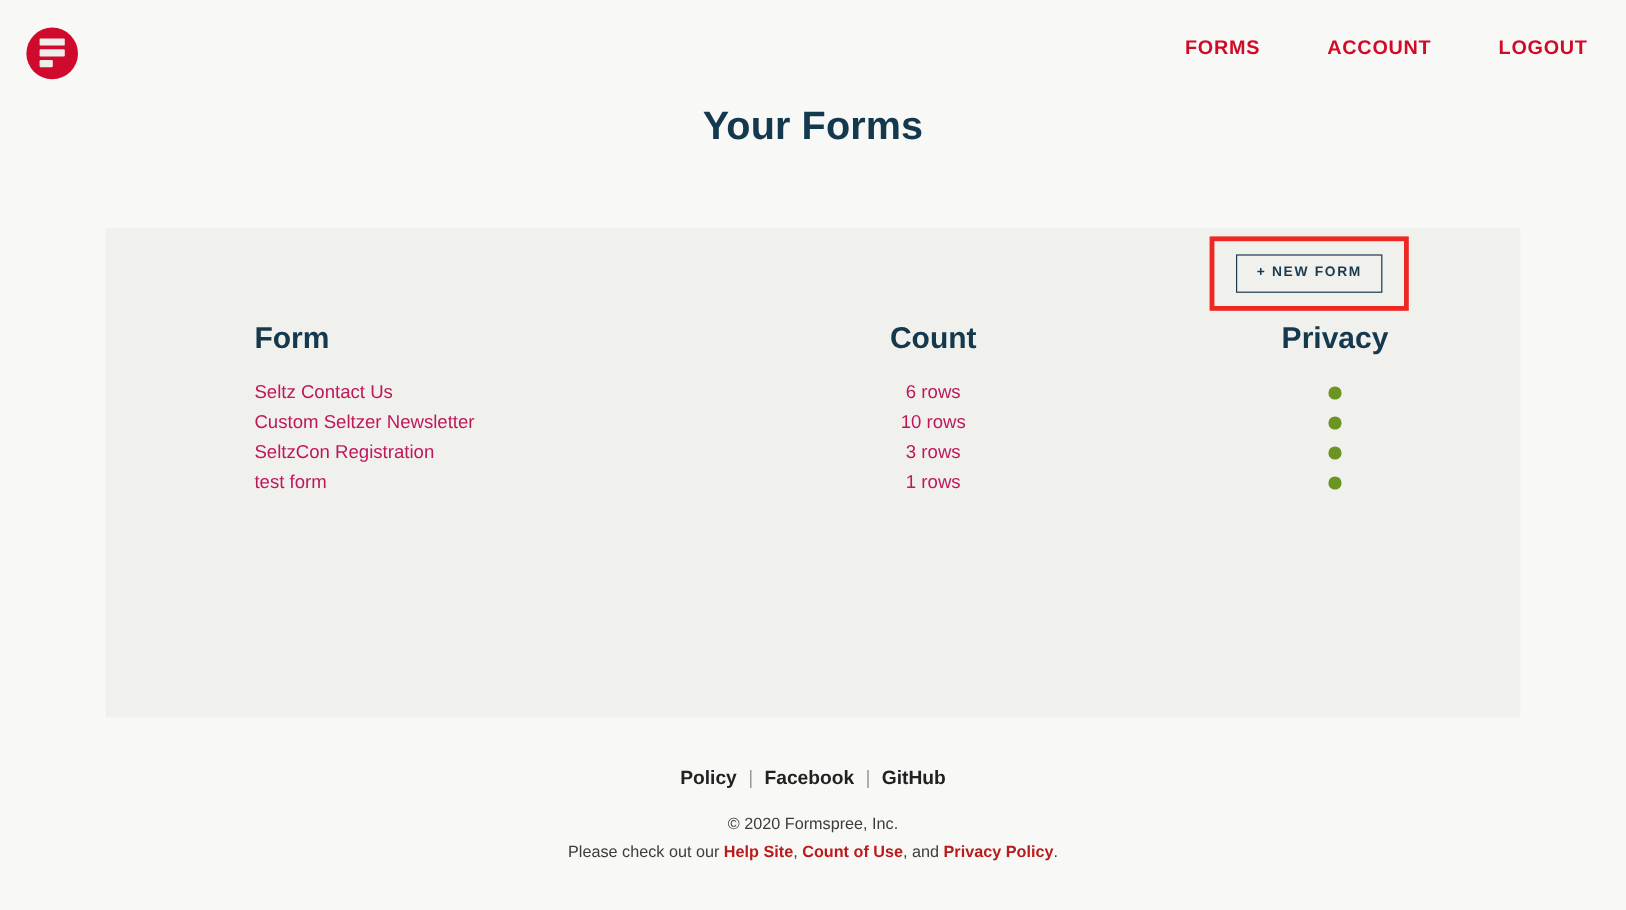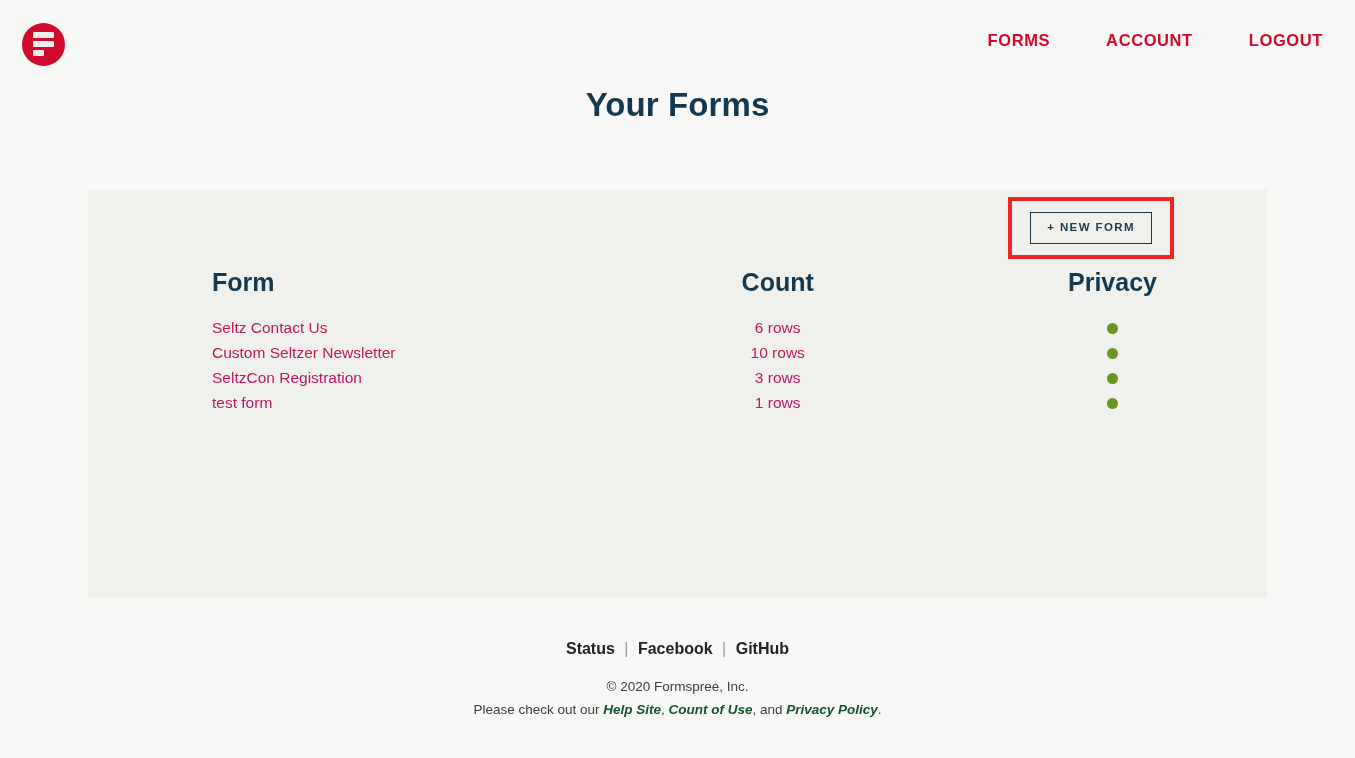--- a/index.html
+++ b/index.html
@@ -183,24 +183,23 @@
     font-size: 13.5px;
     color: #3c3c3c;
     margin-bottom: 8px;
   }
 
   .legal-line {
     font-size: 13.5px;
     color: #3c3c3c;
   }
   .legal-line a {
-    color: #14532d;
+    color: #b91c1c;
     font-weight: bold;
     text-decoration: none;
-    font-style: italic;
   }
 </style>
 </head>
 <body>
 
 <header class="site-header">
   <div class="brand-logo">
     <span class="bar bar-1"></span>
     <span class="bar bar-2"></span>
     <span class="bar bar-3"></span>
@@ -261,21 +260,21 @@
         </td>
       </tr>
     </tbody>
   </table>
 
 </section>
 
 <footer class="site-footer">
 
   <div class="social-links">
-    <a href="#">Status</a>
+    <a href="#">Policy</a>
     <span class="social-sep">|</span>
     <a href="#">Facebook</a>
     <span class="social-sep">|</span>
     <a href="#">GitHub</a>
   </div>
 
   <div class="copyright">© 2020 Formspree, Inc.</div>
 
   <div class="legal-line">
     <span>Please check out our </span><a href="#">Help Site</a><span>, </span><a href="#">Count of Use</a><span>, and </span><a href="#">Privacy Policy</a><span>.</span>

